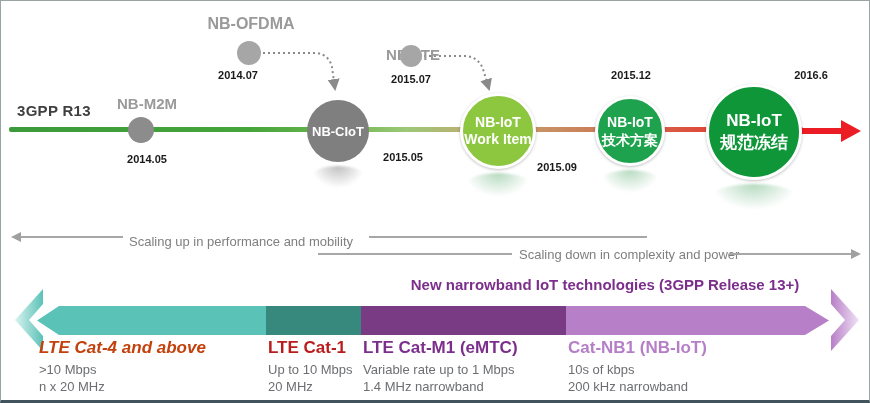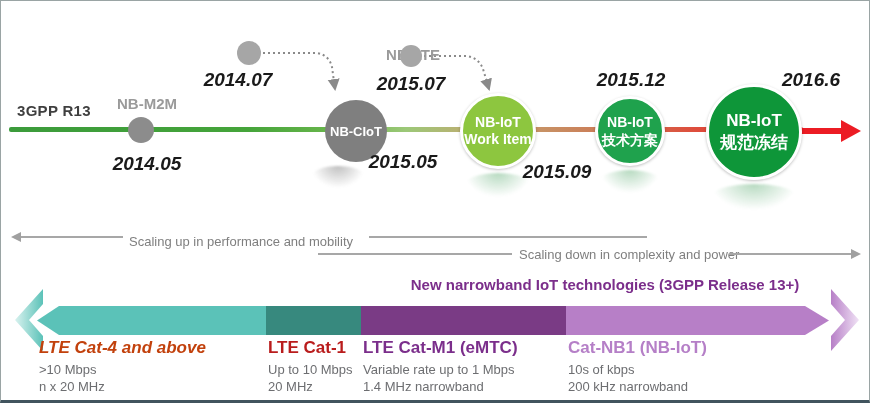--- a/index.html
+++ b/index.html
@@ -15,35 +15,35 @@
     left:8px; top:126px; width:794px; height:5px; border-radius:2px;
     background:linear-gradient(90deg,#3b9b3b 0%,#45a43a 30%,#6db84e 42%,#9cc878 50%,
                #b9b172 57%,#c69a6a 64%,#cb7e58 74%,#dd4f3d 86%,#ec1c24 100%);
   }
   .tl-title { left:16px; top:101px; font-size:15px; font-weight:600; color:#3f3f3f; letter-spacing:.3px; }
 
   .circle { border-radius:50%; display:flex; align-items:center; justify-content:center;
             text-align:center; color:#fff; font-weight:bold; }
   .c-m2m   { left:127px; top:116px; width:26px; height:26px; background:#8c8c8c; }
   .c-ofdma { left:236px; top:40px;  width:24px; height:24px; background:#a6a6a6; }
-  .c-ciot  { left:324px; top:99px;  width:62px; height:62px; background:#7f7f7f; font-size:13px; }
+  .c-ciot  { left:306px; top:99px;  width:62px; height:62px; background:#7f7f7f; font-size:13px; }
   .c-lte   { left:399px; top:44px;  width:22px; height:22px; background:#a6a6a6; }
   .c-wi    { left:459px; top:92px;  width:76px; height:76px; background:#8dc63f; border:3px solid #fff;
              box-shadow:0 1px 3px rgba(0,0,0,.25); font-size:14px; line-height:17px; }
   .c-tech  { left:594px; top:95px;  width:70px; height:70px; background:#1fa24d; border:3px solid #fff;
              box-shadow:0 1px 3px rgba(0,0,0,.25); font-size:14px; line-height:18px; }
   .c-frozen{ left:705px; top:83px;  width:96px; height:96px; background:#0e9639; border:3px solid #fff;
              box-shadow:0 1px 3px rgba(0,0,0,.25); font-size:17px; line-height:22px; }
 
   .reflection { border-radius:50%; filter:blur(1px); }
   .r-gray  { background:radial-gradient(ellipse at 50% 0%, rgba(90,90,90,.38), rgba(90,90,90,0) 70%); }
   .r-green { background:radial-gradient(ellipse at 50% 0%, rgba(30,140,60,.32), rgba(30,140,60,0) 70%); }
 
   .node-label { font-weight:bold; color:#9a9a9a; text-align:center; }
-  .date { font-weight:bold; color:#1a1a1a; font-size:19px; text-align:center;font-style:italic; }
+  .date { font-weight:bold; color:#1a1a1a; font-size:11px; text-align:center; }
 
   
   .scale-line { height:2px; background:#a7a7a7; top:0; }
   .scale-text { font-size:13px; color:#7f7f7f; white-space:nowrap; }
   .tri-left  { width:0; height:0; border-top:5px solid transparent; border-bottom:5px solid transparent;
                border-right:10px solid #a0a0a0; }
   .tri-right { width:0; height:0; border-top:5px solid transparent; border-bottom:5px solid transparent;
                border-left:10px solid #a0a0a0; }
 
   
@@ -82,20 +82,21 @@
     <defs>
       <marker id="gArrow" markerWidth="8" markerHeight="8" refX="5" refY="3" orient="auto">
         <polygon points="0,0 6,3 0,6" fill="#8a8a8a"></polygon>
       </marker>
     </defs>
     <path d="M262,52 H316 Q328,54 331,66 L334,88" fill="none" stroke="#8a8a8a" stroke-width="2" stroke-dasharray="2,3" marker-end="url(#gArrow)"></path>
     <path d="M423,55 H466 Q478,57 482,68 L488,88" fill="none" stroke="#8a8a8a" stroke-width="2" stroke-dasharray="2,3" marker-end="url(#gArrow)"></path>
   </svg>
 
   <div class="abs node-label" style="left:104px;top:94px;width:72px;font-size:15px;text-align:right;">NB-M2M</div>
+  <div class="abs node-label" style="left:200px;top:14px;width:100px;font-size:16px;">NB-OFDMA</div>
   <div class="abs node-label" style="left:375px;top:24px;width:74px;font-size:15px;margin-top:21px;">NB-LTE</div>
 
   <div class="abs circle c-m2m"></div>
   <div class="abs circle c-ofdma"></div>
   <div class="abs circle c-ciot">
     <span>NB-CIoT</span>
   </div>
   <div class="abs circle c-lte"></div>
   <div class="abs circle c-wi">
     <span><span>NB-IoT</span><br><span>Work Item</span></span>

